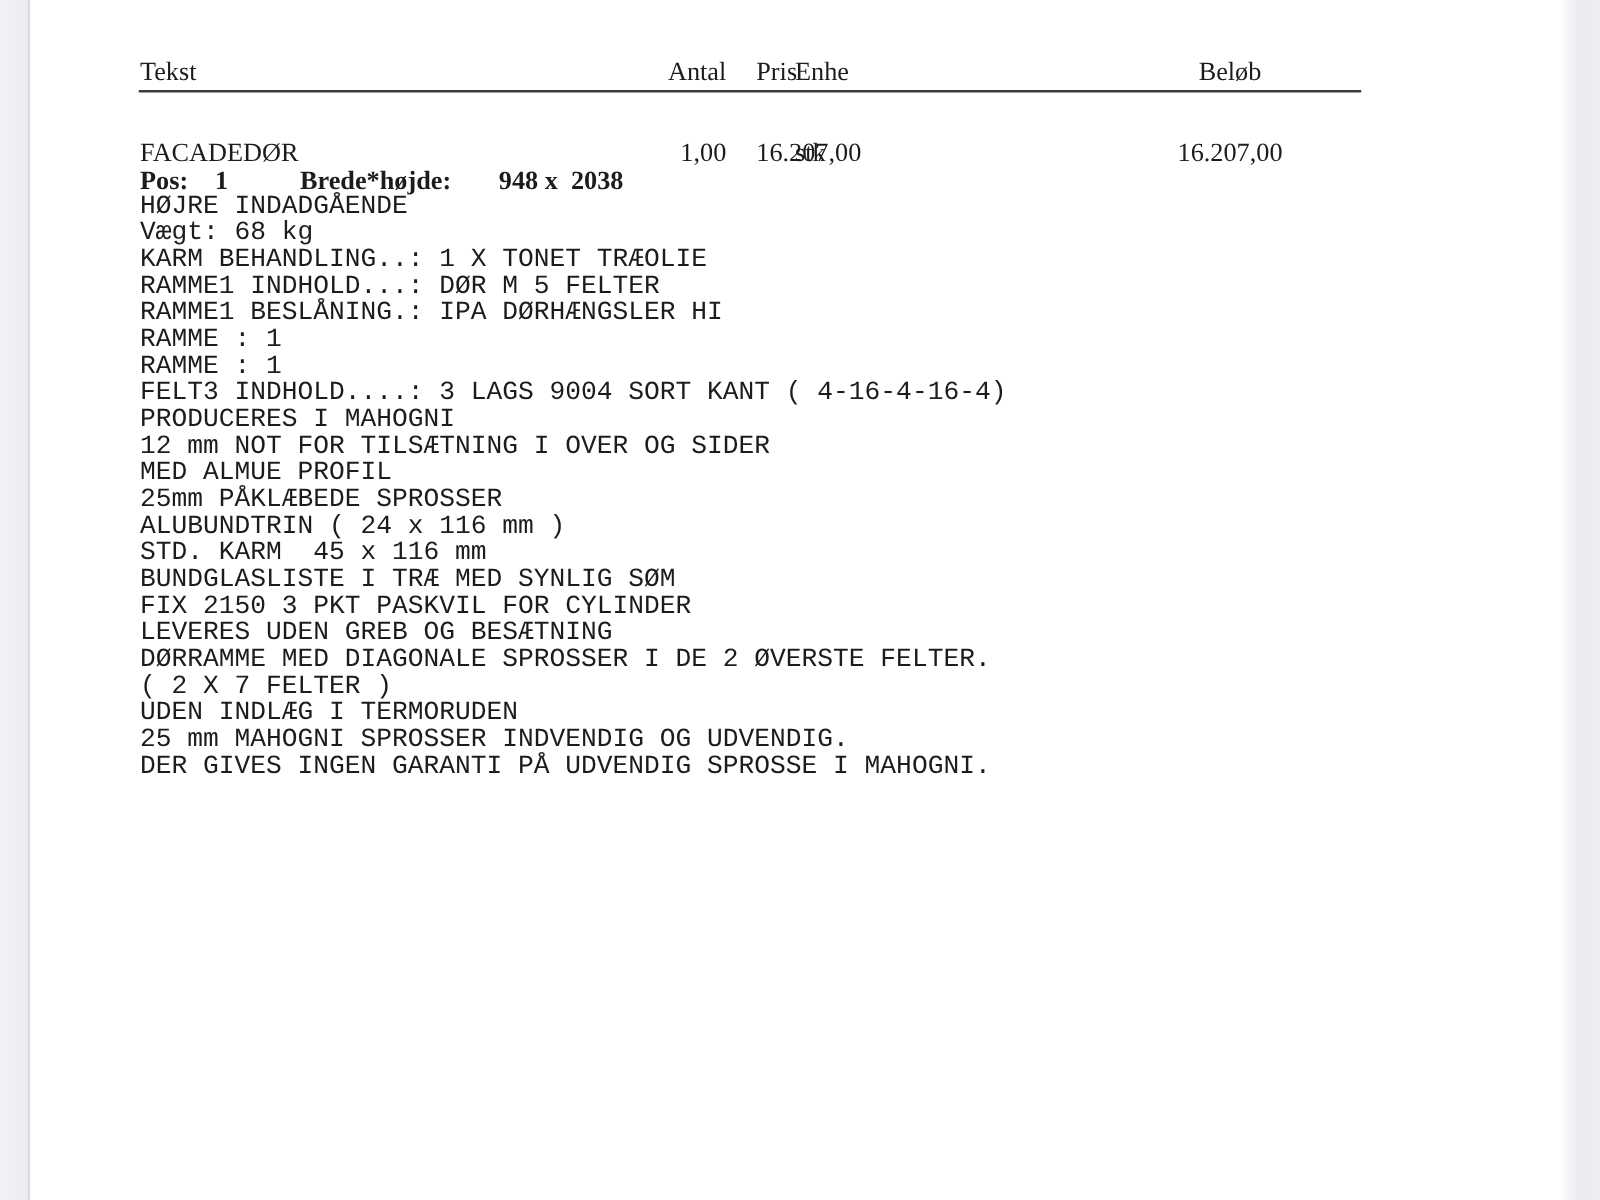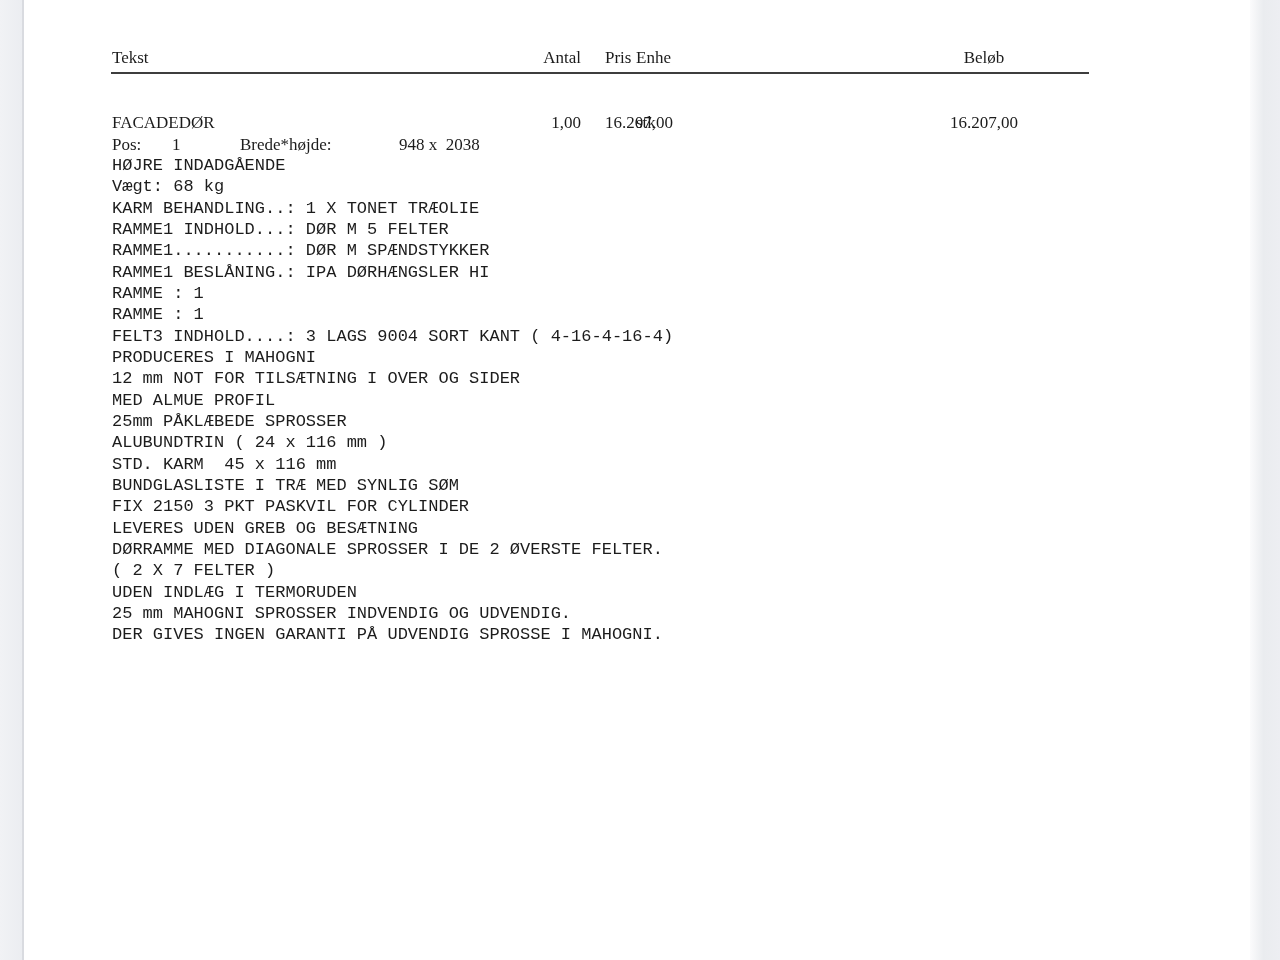--- a/index.html
+++ b/index.html
@@ -28,38 +28,38 @@
   .gutter-right {
     position: absolute;
     right: 0; top: 0;
     width: 30px; height: 960px;
     background: linear-gradient(to right, #fbfbfc, #eaecef 45%, #edeef2);
   }
   .doc {
     position: absolute;
     left: 0; top: 0;
     width: 1280px; height: 960px;
-    font-size: 17px;
+    font-size: 21px;
     line-height: 21.33px;
   }
   .row { position: absolute; left: 0; width: 1280px; height: 22px; }
   .header-row { top: 47px; }
   .item-row   { top: 112px; }
   .c-tekst  { position: absolute; left: 112px; white-space: pre; }
   .c-antal  { position: absolute; left: 421px; width: 160px; text-align: right; }
   .c-enhe   { position: absolute; left: 610px; margin-left: 26px; }
   .c-pris   { position: absolute; left: 605px; width: 210px; }
   .c-belob  { position: absolute; left: 879px; width: 210px; text-align: center; }
   .header-rule {
     position: absolute;
     left: 111px; top: 72px;
     width: 978px; height: 1.5px;
     background: #3d3d3d;
   }
-  .pos-line { position: absolute; top: 134px; left: 0; width: 1061px; height: 22px; }
+  .pos-line { position: absolute; top: 134px; left: 0; width: 1061px; height: 22px; font-weight: bold; }
   .pos-label  { position: absolute; left: 112px; }
   .pos-value  { position: absolute; left: 172px; }
   .size-label { position: absolute; left: 240px; }
   .size-value { position: absolute; left: 399px; white-space: pre; }
   .desc {
     position: absolute;
     left: 112px; top: 155px;
     width: 1100px;
     font-family: Liberation Mono, monospace;
   }
@@ -100,21 +100,20 @@
       <span class="pos-value">1</span>
       <span class="size-label">Brede*højde:</span>
       <span class="size-value">948 x  2038</span>
     </div>
 
     <div class="desc">
         <div class="desc-line">HØJRE INDADGÅENDE</div>
         <div class="desc-line">Vægt: 68 kg</div>
         <div class="desc-line">KARM BEHANDLING..: 1 X TONET TRÆOLIE</div>
         <div class="desc-line">RAMME1 INDHOLD...: DØR M 5 FELTER</div>
-        <div class="desc-line">RAMME1...........: DØR M SPÆNDSTYKKER</div>
         <div class="desc-line">RAMME1 BESLÅNING.: IPA DØRHÆNGSLER HI</div>
         <div class="desc-line">RAMME : 1</div>
         <div class="desc-line">RAMME : 1</div>
         <div class="desc-line">FELT3 INDHOLD....: 3 LAGS 9004 SORT KANT ( 4-16-4-16-4)</div>
         <div class="desc-line">PRODUCERES I MAHOGNI</div>
         <div class="desc-line">12 mm NOT FOR TILSÆTNING I OVER OG SIDER</div>
         <div class="desc-line">MED ALMUE PROFIL</div>
         <div class="desc-line">25mm PÅKLÆBEDE SPROSSER</div>
         <div class="desc-line">ALUBUNDTRIN ( 24 x 116 mm )</div>
         <div class="desc-line">STD. KARM  45 x 116 mm</div>

